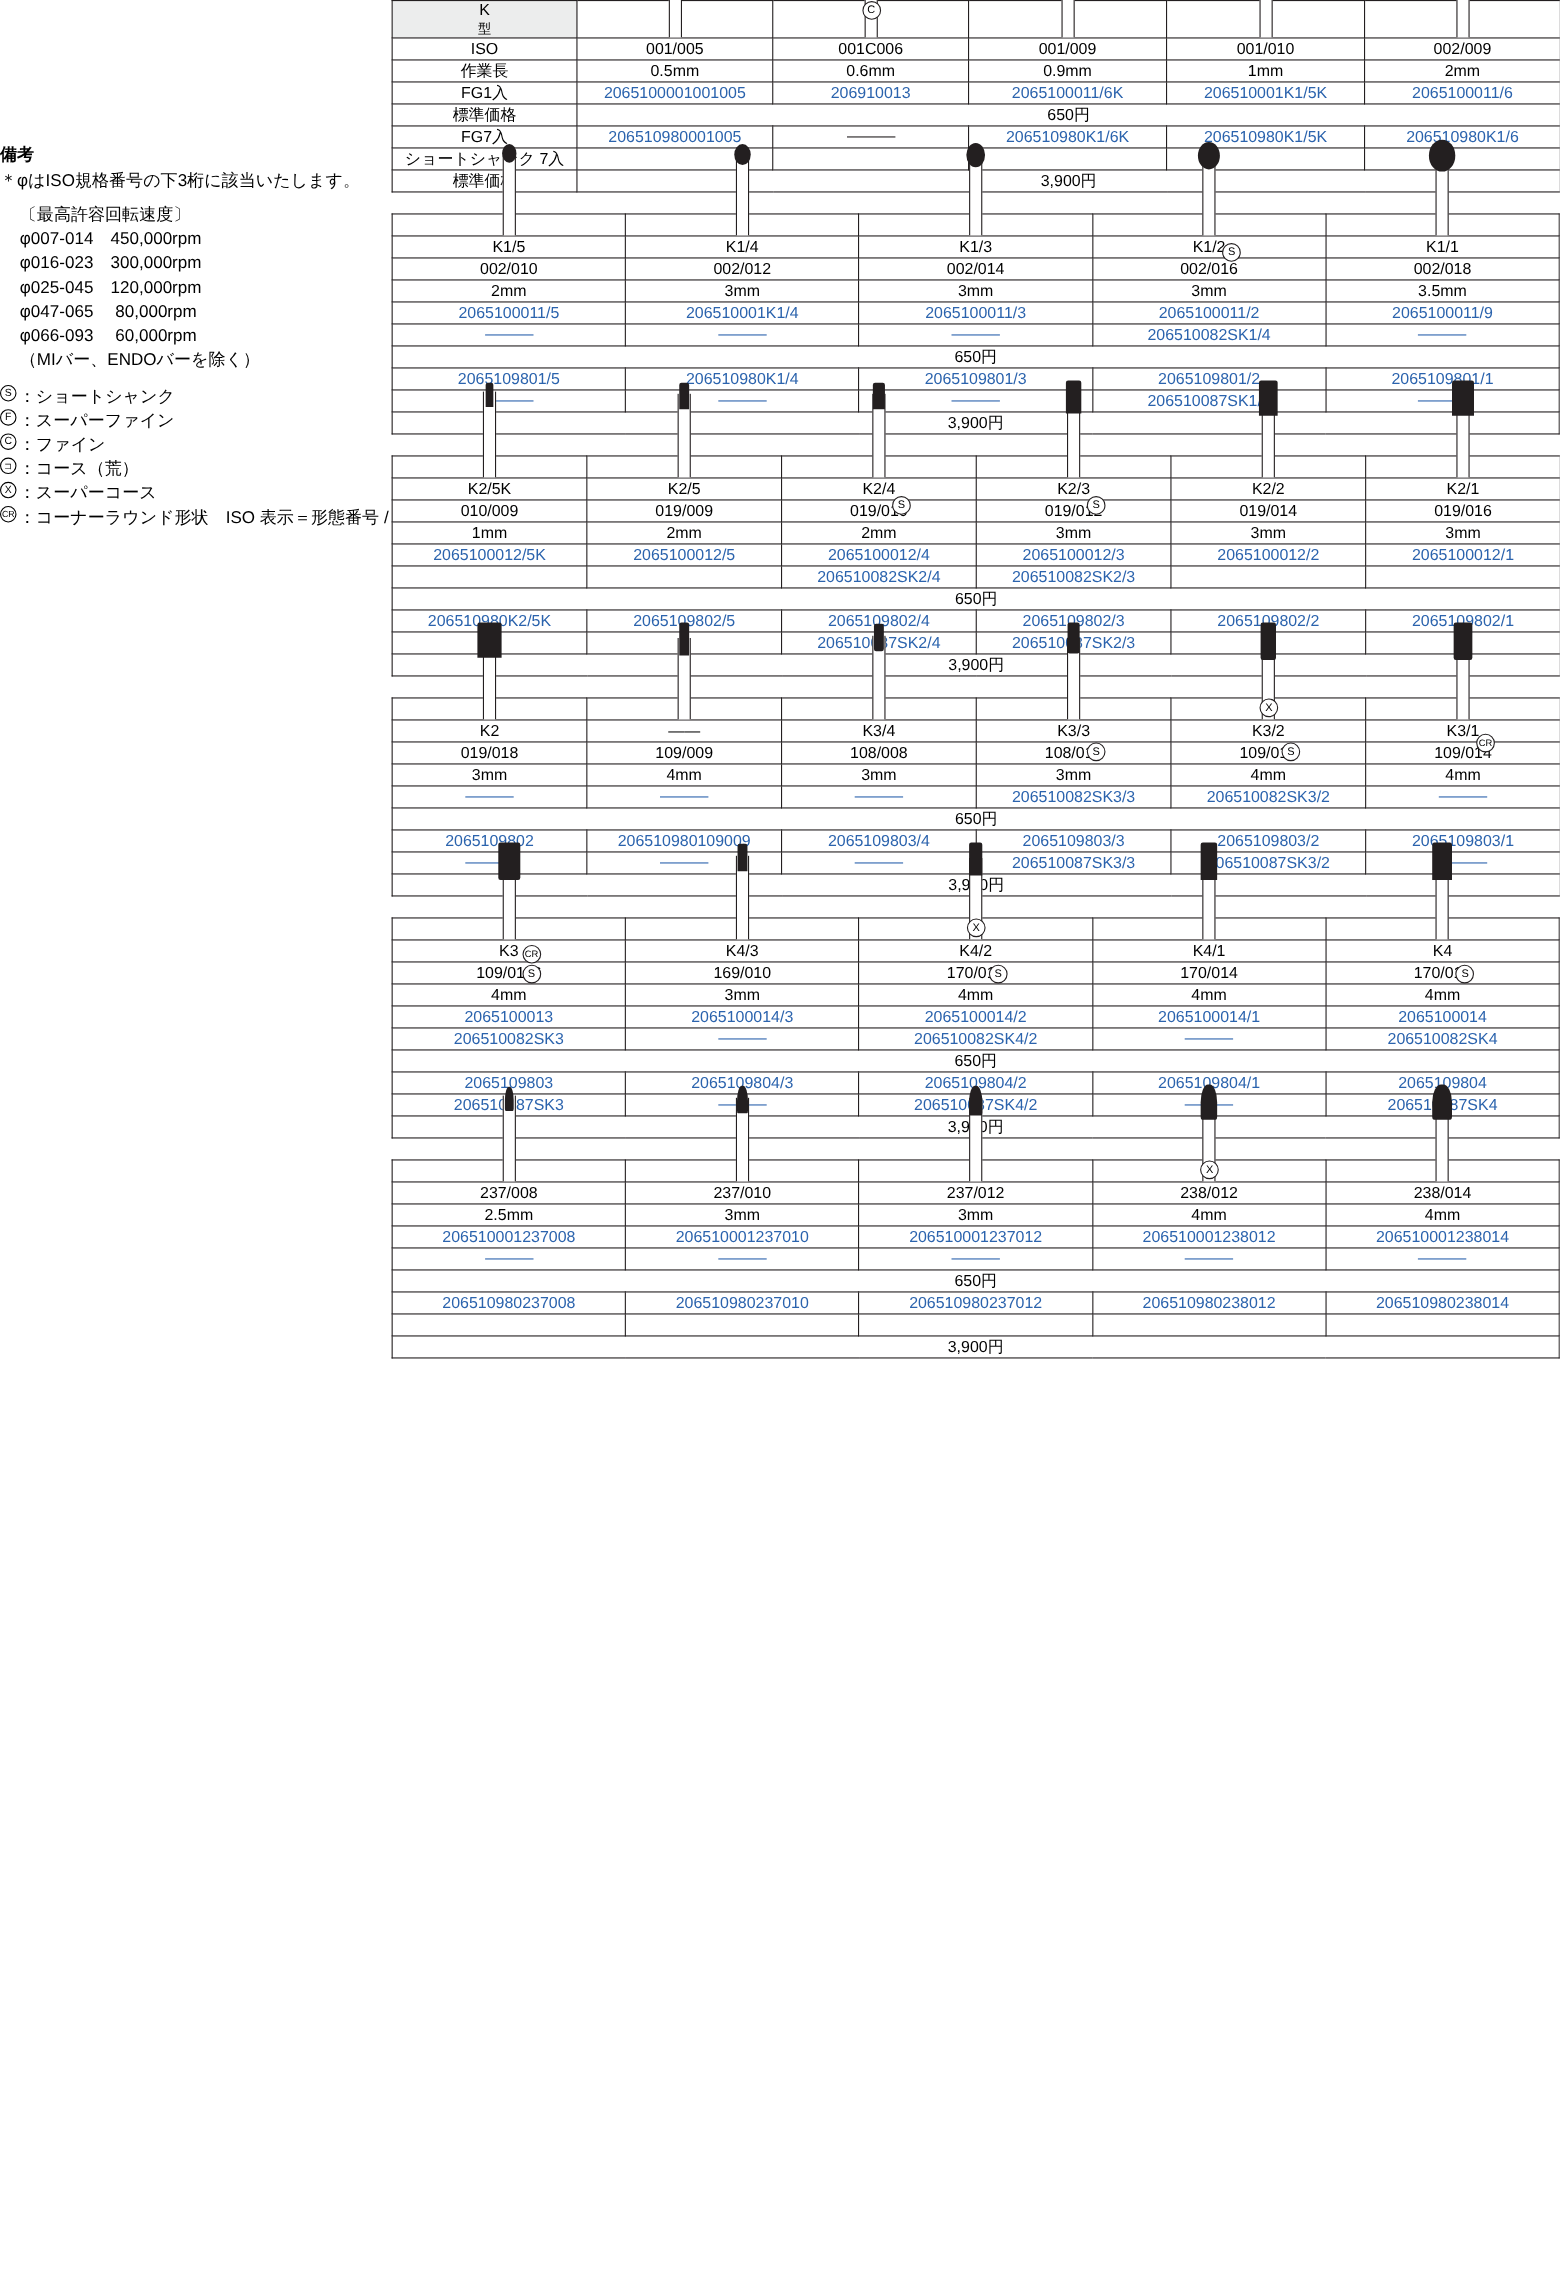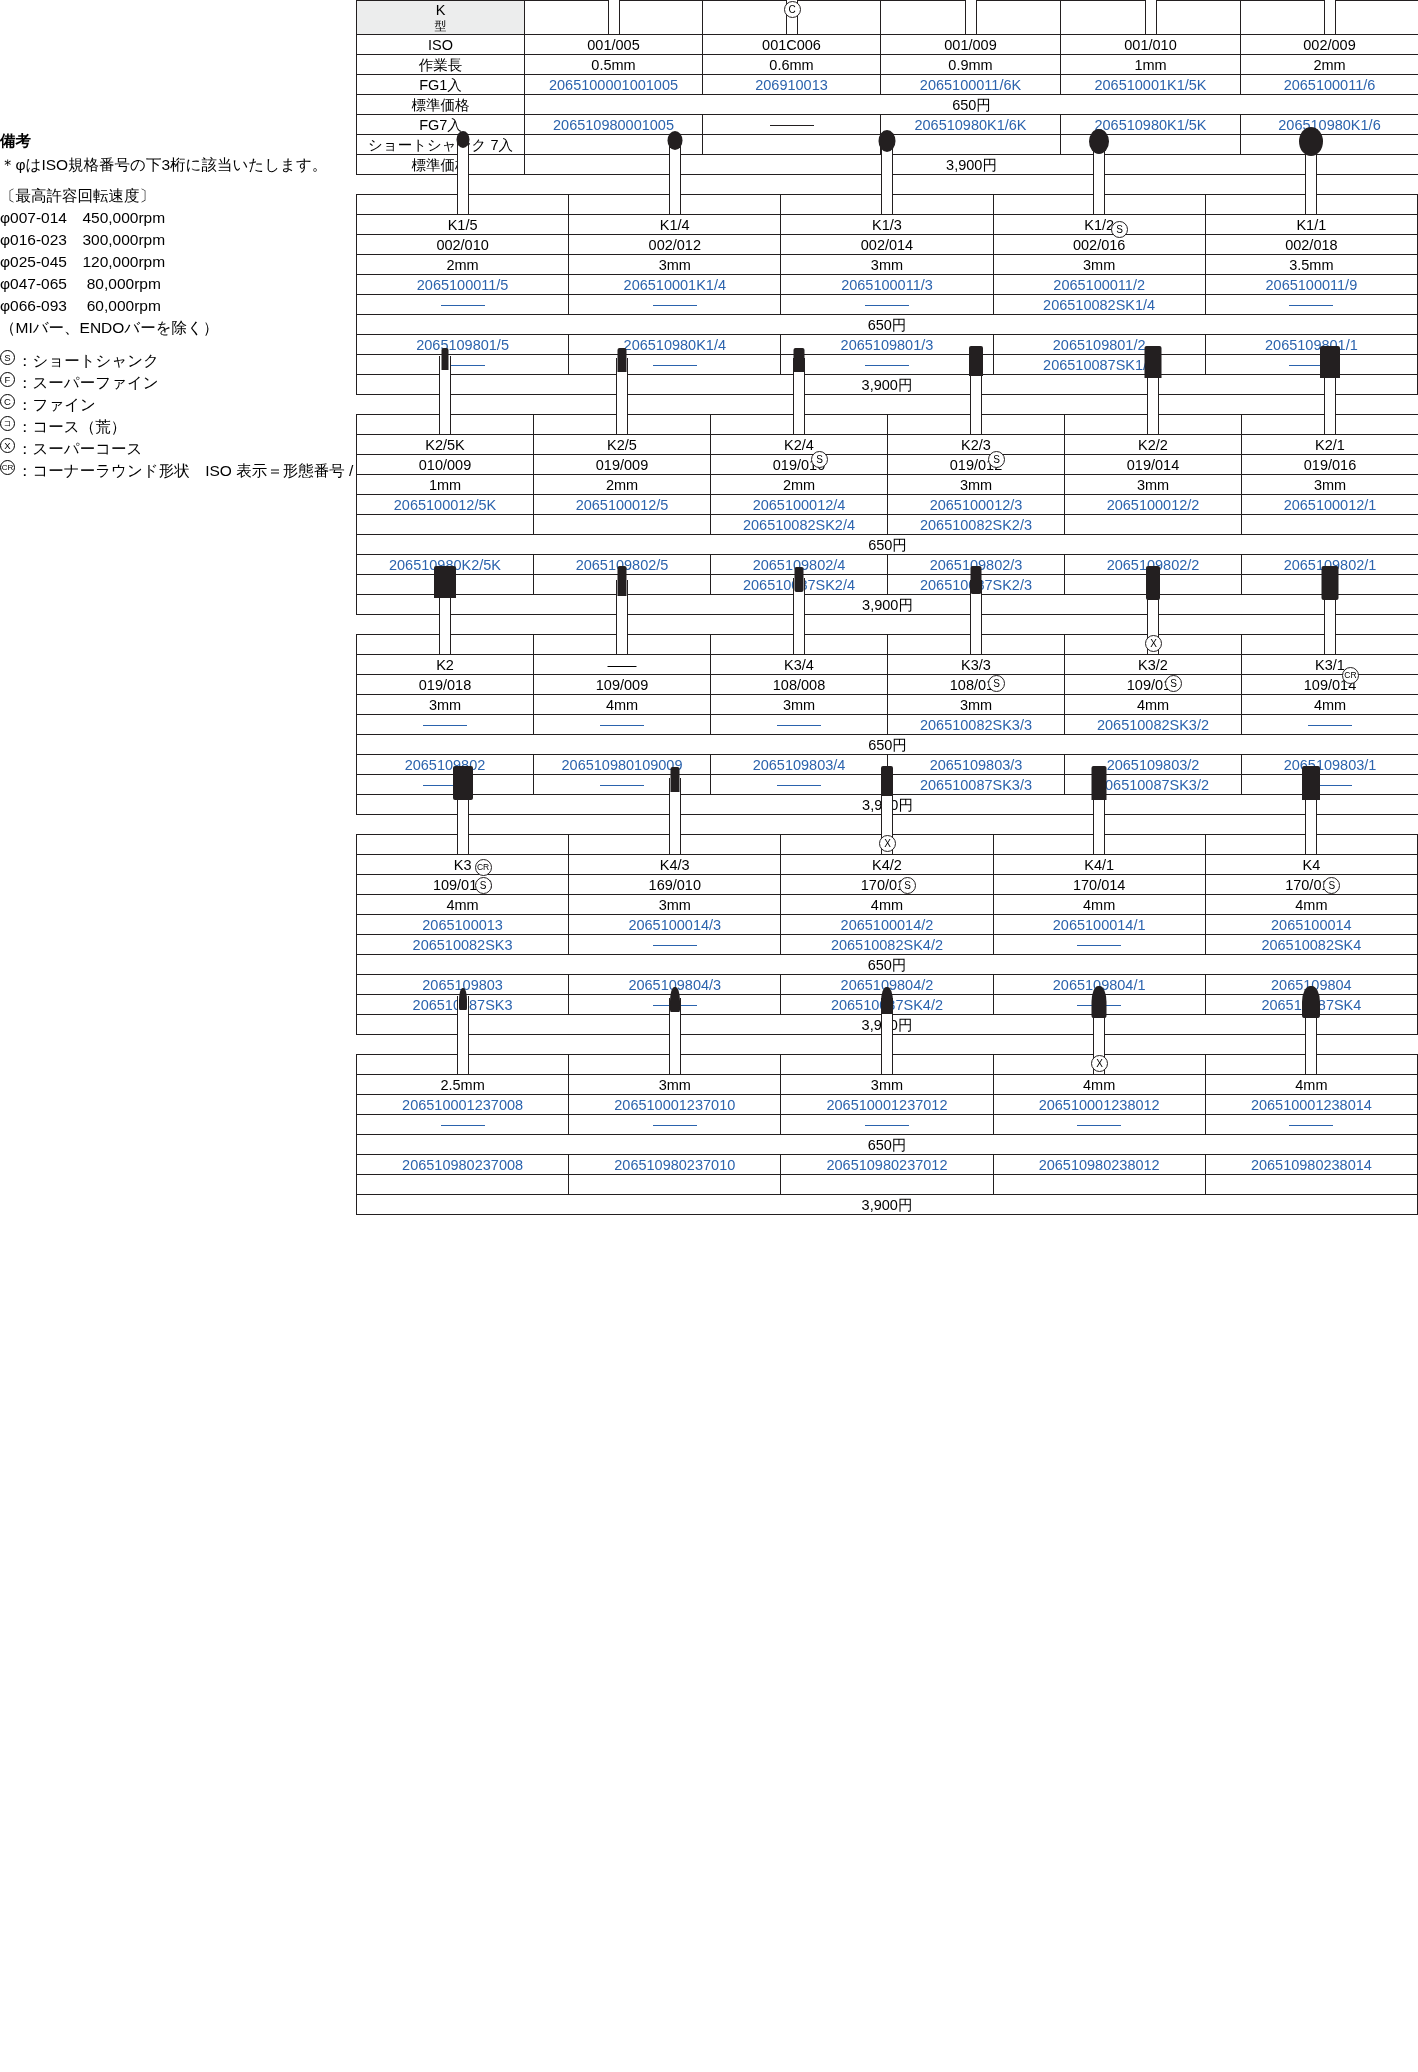--- a/index.html
+++ b/index.html
@@ -15,21 +15,21 @@
   
   .notes {
     position:absolute;
     left:0px; top:130px;
     width:350px;
     font-size:15.5px;
     line-height:1.42;
   }
   .notes .ttl { font-weight:bold; margin-bottom:2px; }
   .notes .ln { white-space:pre; }
-  .notes .blk { margin-top:9px; }
+  .notes .blk { margin-top:9px;margin-left:18px; }
   .notes .sp-row { white-space:pre; }
   .notes .legend { margin-top:11px; }
   .notes .legend .ln { display:flex; align-items:flex-start; }
   .circ {
     display:inline-block;
     width:15px; height:15px;
     border:1px solid #000;
     border-radius:50%;
     font-size:9.5px;
     line-height:13px;
@@ -640,20 +640,27 @@
           <div class="shank" style="height:74px"></div>
           <div class="head" style="bottom:56px;width:15px;height:32px;border-radius:45% 45% 10% 10% / 50% 50% 10% 10%;"></div>
           <div class="mark" style="left:50%;margin-left:-8px;top:0px;">X</div>
         </td>
         <td class="shape">
           <div class="shank" style="height:74px"></div>
           <div class="head" style="bottom:56px;width:18px;height:32px;border-radius:45% 45% 10% 10% / 50% 50% 10% 10%;"></div>
         </td>
       </tr>
       <tr>
+        <td>237/008</td>
+        <td>237/010</td>
+        <td>237/012</td>
+        <td>238/012</td>
+        <td>238/014</td>
+      </tr>
+      <tr>
         <td>2.5mm</td>
         <td>3mm</td>
         <td>3mm</td>
         <td>4mm</td>
         <td>4mm</td>
       </tr>
       <tr>
         <td class="code">206510001237008</td>
         <td class="code">206510001237010</td>
         <td class="code">206510001237012</td>

